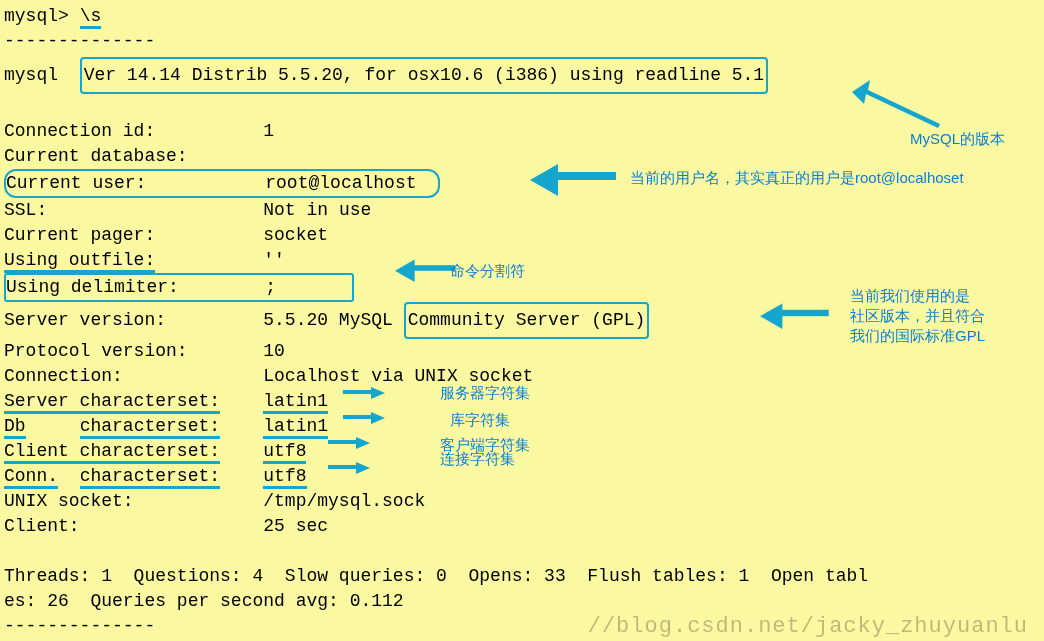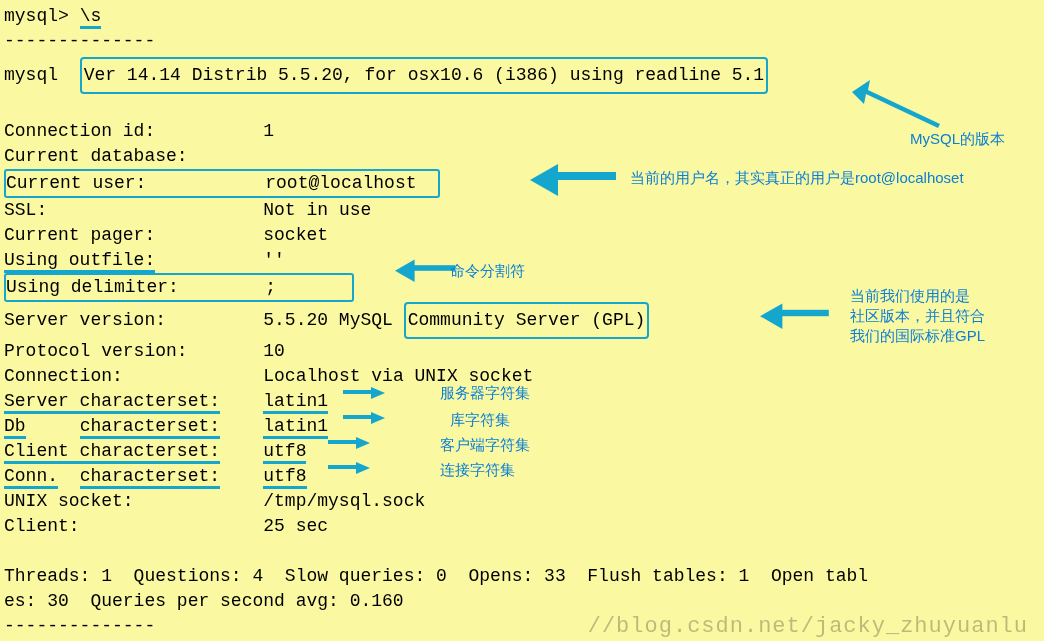--- a/index.html
+++ b/index.html
@@ -93,37 +93,37 @@
 </head>
 <body>
 
 <div class="line"><span>mysql&gt; </span><span class="underline-cyan">\s</span></div>
 <div class="line">--------------</div>
 <div class="line" style="margin-top:3px"><span>mysql  </span><span class="box-cyan">Ver 14.14 Distrib 5.5.20, for osx10.6 (i386) using readline 5.1</span></div>
 <div class="line" style="height:25px"></div>
 
 <div class="line"><span>Connection id:</span>          <span>1</span></div>
 <div class="line"><span>Current database:</span><span></span></div>
-<div class="line"><span class="box-cyan" style="border-radius:3px;padding:0"><span>Current user:</span>           <span>root@localhost</span>  </span></div>
+<div class="line"><span class="box-cyan" style="border-radius:12px;padding:0"><span>Current user:</span>           <span>root@localhost</span>  </span></div>
 <div class="line"><span>SSL:</span>                    <span>Not in use</span></div>
 <div class="line"><span>Current pager:</span>          <span>socket</span></div>
 <div class="line"><span class="underline-cyan">Using outfile:</span>          <span>''</span></div>
 <div class="line"><span class="box-cyan" style="border-radius:3px;padding:0"><span>Using delimiter:</span>        <span>;</span>       </span></div>
 <div class="line"><span>Server version:</span>         <span>5.5.20 MySQL</span> <span class="box-cyan">Community Server (GPL)</span></div>
 <div class="line"><span>Protocol version:</span>       <span>10</span></div>
 <div class="line"><span>Connection:</span>             <span>Localhost via UNIX socket</span></div>
 <div class="line"><span class="underline-cyan">Server characterset:</span>    <span class="underline-cyan">latin1</span></div>
 <div class="line"><span class="underline-cyan">Db</span>     <span class="underline-cyan">characterset:</span>    <span class="underline-cyan">latin1</span></div>
 <div class="line"><span class="underline-cyan">Client characterset:</span>    <span class="underline-cyan">utf8</span></div>
 <div class="line"><span class="underline-cyan">Conn.</span>  <span class="underline-cyan">characterset:</span>    <span class="underline-cyan">utf8</span></div>
 <div class="line"><span>UNIX socket:</span>            <span>/tmp/mysql.sock</span></div>
 <div class="line"><span>Client:</span>                 <span>25 sec</span></div>
 <div class="line" style="height:25px"></div>
 <div class="line">Threads: 1  Questions: 4  Slow queries: 0  Opens: 33  Flush tables: 1  Open tabl</div>
-<div class="line">es: 30  Queries per second avg: 0.160</div>
+<div class="line">es: 26  Queries per second avg: 0.112</div>
 <div class="line">--------------</div>
 
 <svg style="position:absolute;left:840px;top:80px;width:110px;height:50px">
   <polygon points="12,12 30,0 28,10 100,44 98,48 26,14 24,24" fill="#15a6ce"></polygon>
 </svg>
 <div class="annotation" style="left:910px;top:126px">MySQL的版本</div>
 
 <div class="arrow-left-big" style="left:530px;top:176px"></div>
 <div class="annotation" style="left:630px;top:165px">当前的用户名，其实真正的用户是root@localhoset</div>
 
@@ -138,15 +138,15 @@
 <div class="small-arrow-right" style="left:385px;top:392px"></div>
 <div class="annotation" style="left:440px;top:380px">服务器字符集</div>
 
 <div class="small-arrow-right" style="left:385px;top:417px"></div>
 <div class="annotation" style="left:450px;top:407px">库字符集</div>
 
 <div class="small-arrow-right" style="left:370px;top:442px"></div>
 <div class="annotation" style="left:440px;top:432px">客户端字符集</div>
 
 <div class="small-arrow-right" style="left:370px;top:467px"></div>
-<div class="annotation" style="left:440px;top:457px">连接字符集</div>
+<div class="annotation" style="left:440px;top:446px">连接字符集</div>
 
 <div class="watermark">//blog.csdn.net/jacky_zhuyuanlu</div>
 
 </body></html>

